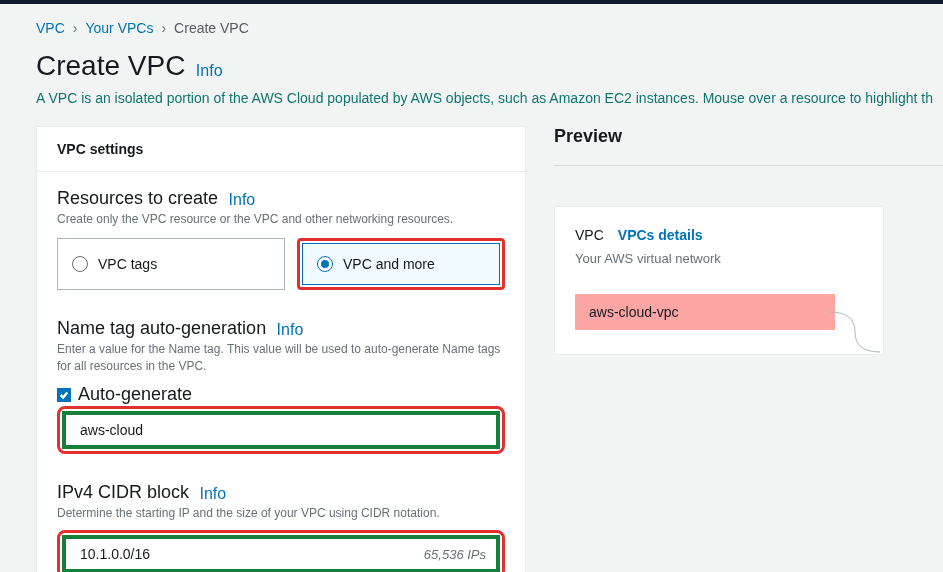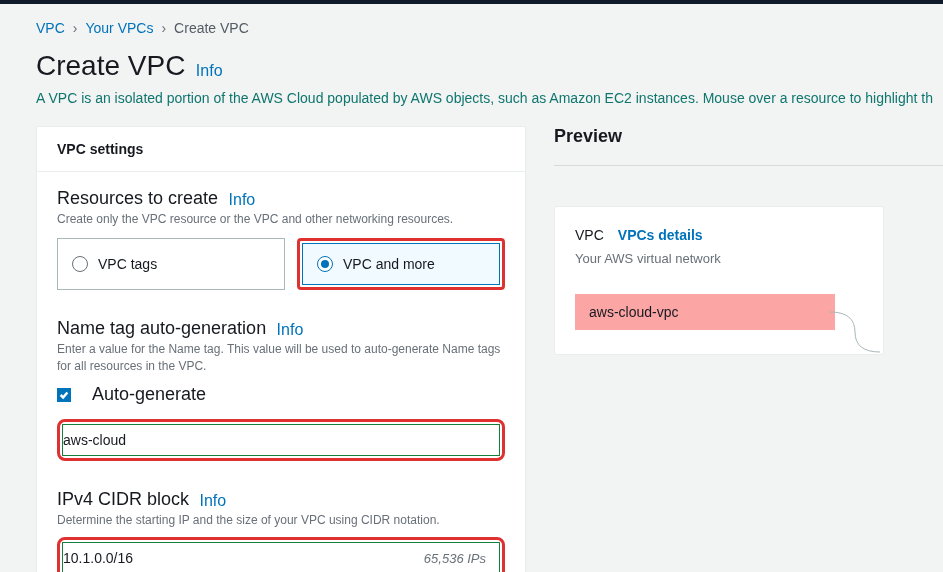--- a/index.html
+++ b/index.html
@@ -145,45 +145,45 @@
       border-radius: 4px;
       padding: 2px;
       position: relative;
     }
     .field-group {
       margin-top: 28px;
     }
     .checkbox-row {
       display: flex;
       align-items: center;
-      gap: 21px;
+      gap: 7px;
       margin-top: 10px;
-      margin-bottom: 14px;
+      margin-bottom: 1px;
     }
     .checkbox {
       width: 14px;
       height: 14px;
       background: #0073bb;
       border: 1px solid #0073bb;
       display: flex;
       align-items: center;
       justify-content: center;
       cursor: pointer;
     }
     .checkbox svg {
       width: 10px;
       height: 10px;
       stroke: #fff;
       stroke-width: 3;
       fill: none;
     }
     .text-input {
       width: 100%;
-      border: 1px solid #15803d;
-      padding: 7px 0;
+      border: 4px solid #15803d;
+      padding: 7px 14px;
       font-size: 14px;
       color: #16191f;
       background: #fff;
       outline: none;
     }
     .input-wrap-red {
       border: 3px solid #e03131;
       border-radius: 8px;
       padding: 2px;
     }

